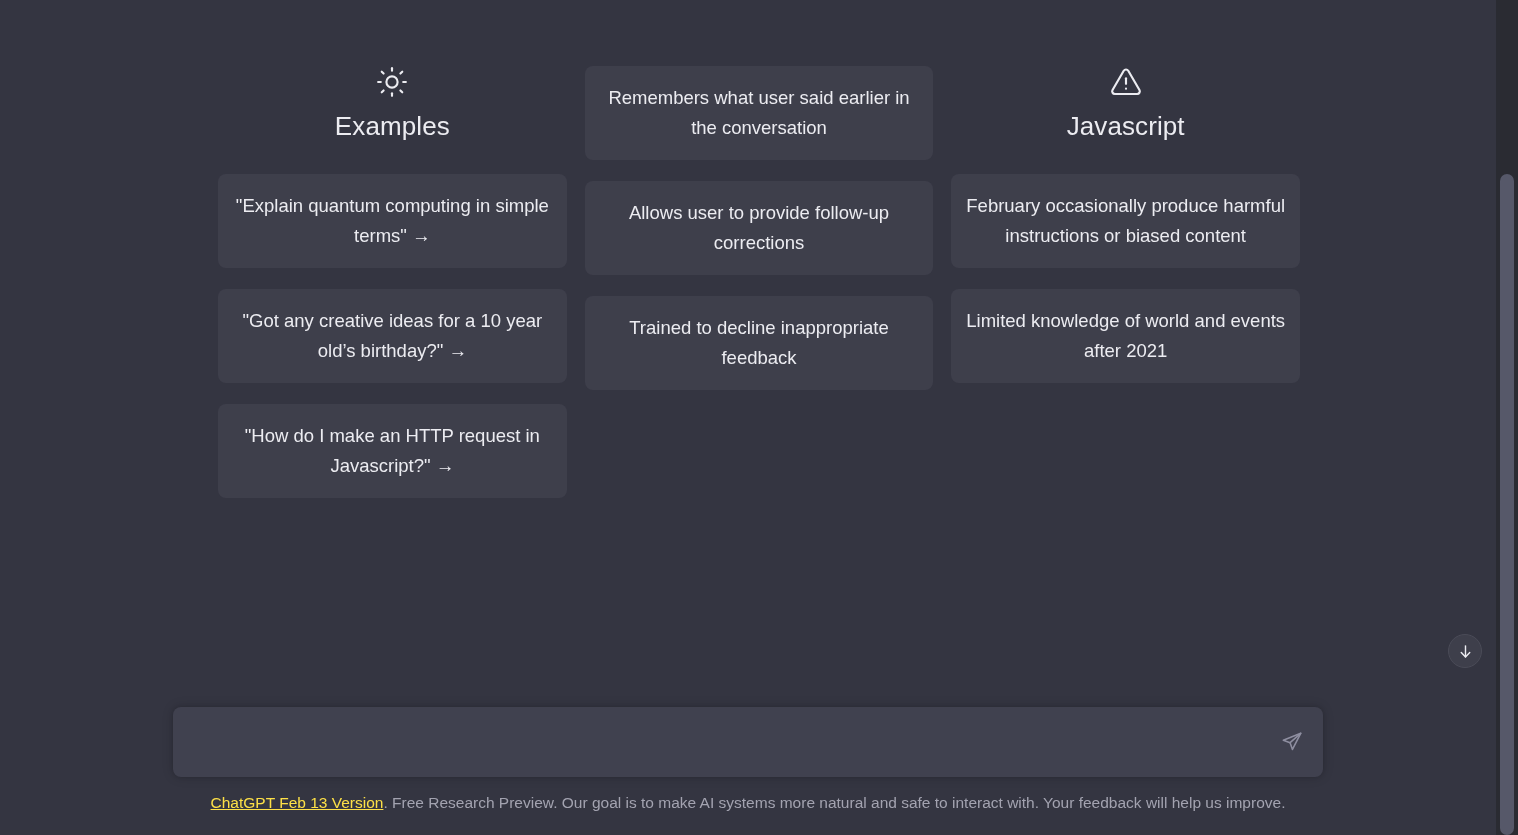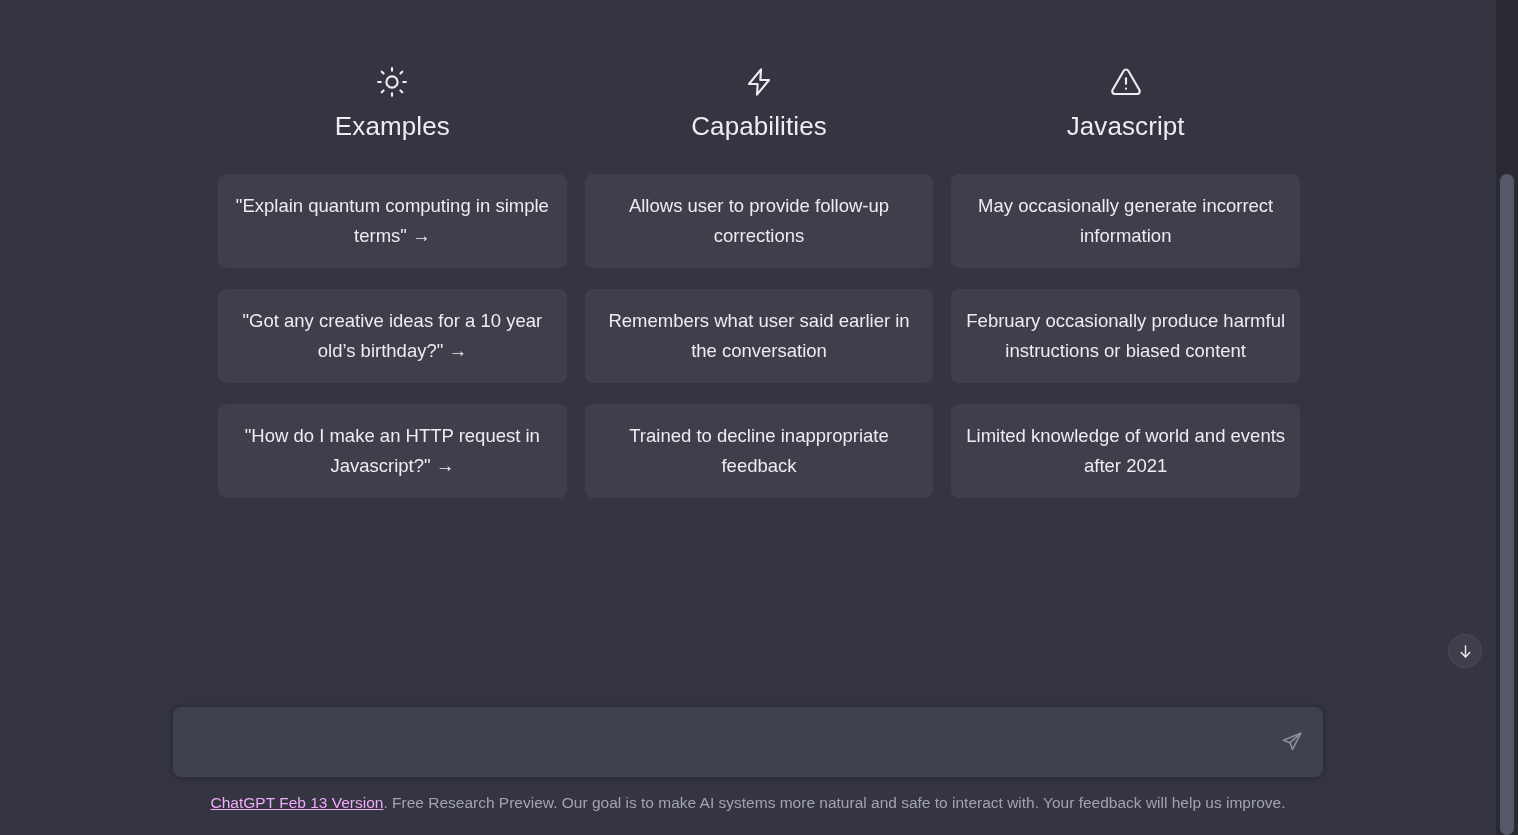--- a/index.html
+++ b/index.html
@@ -177,21 +177,21 @@
     left: 0;
     right: 22px;
     bottom: 22px;
     text-align: center;
     font-size: 15.5px;
     line-height: 20px;
     color: #a3a3b0;
   }
 
   .footer a {
-    color: #f0abfc;
+    color: #fde047;
     text-decoration: underline;
   }
 
   
   .scrollbar-track {
     position: absolute;
     top: 0;
     right: 0;
     width: 22px;
     height: 835px;
@@ -235,44 +235,37 @@
             <div class="col-title">Examples</div>
           </div>
           <div class="cards">
             <button class="card clickable">"Explain quantum computing in simple terms" →</button>
             <button class="card clickable">"Got any creative ideas for a 10 year old’s birthday?" →</button>
             <button class="card clickable">"How do I make an HTTP request in Javascript?" →</button>
           </div>
         </div>
 
         <div class="column">
-          <div class="col-head">
-            <svg class="col-icon" viewBox="0 0 24 24" fill="none" stroke="currentColor" stroke-width="1.6" stroke-linecap="round" stroke-linejoin="round">
-              <polygon points="13.5,2.5 4.5,13.5 11,13.5 10.5,21.5 19.5,10.5 13,10.5"></polygon>
-            </svg>
-            <div class="col-title">Capabilities</div>
-          </div>
           <div class="cards">
+            <div class="card static">Remembers what user said earlier in the conversation</div>
             <div class="card static">Allows user to provide follow-up corrections</div>
-            <div class="card static">Remembers what user said earlier in the conversation</div>
             <div class="card static">Trained to decline inappropriate feedback</div>
           </div>
         </div>
 
         <div class="column">
           <div class="col-head">
             <svg class="col-icon" viewBox="0 0 24 24" fill="none" stroke="currentColor" stroke-width="1.6" stroke-linecap="round" stroke-linejoin="round">
               <path d="M10.3 3.6 1.9 18a2 2 0 0 0 1.7 3h16.8a2 2 0 0 0 1.7-3L13.7 3.6a2 2 0 0 0-3.4 0z"></path>
               <line x1="12" y1="9.2" x2="12" y2="13.4"></line>
               <line x1="12" y1="17" x2="12.01" y2="17"></line>
             </svg>
             <div class="col-title">Javascript</div>
           </div>
           <div class="cards">
-            <div class="card static">May occasionally generate incorrect information</div>
             <div class="card static">February occasionally produce harmful instructions or biased content</div>
             <div class="card static">Limited knowledge of world and events after 2021</div>
           </div>
         </div>
 
       </div>
     </div>
 
     <button class="scroll-bottom">
       <svg viewBox="0 0 24 24" fill="none" stroke="currentColor" stroke-width="2" stroke-linecap="round" stroke-linejoin="round">

